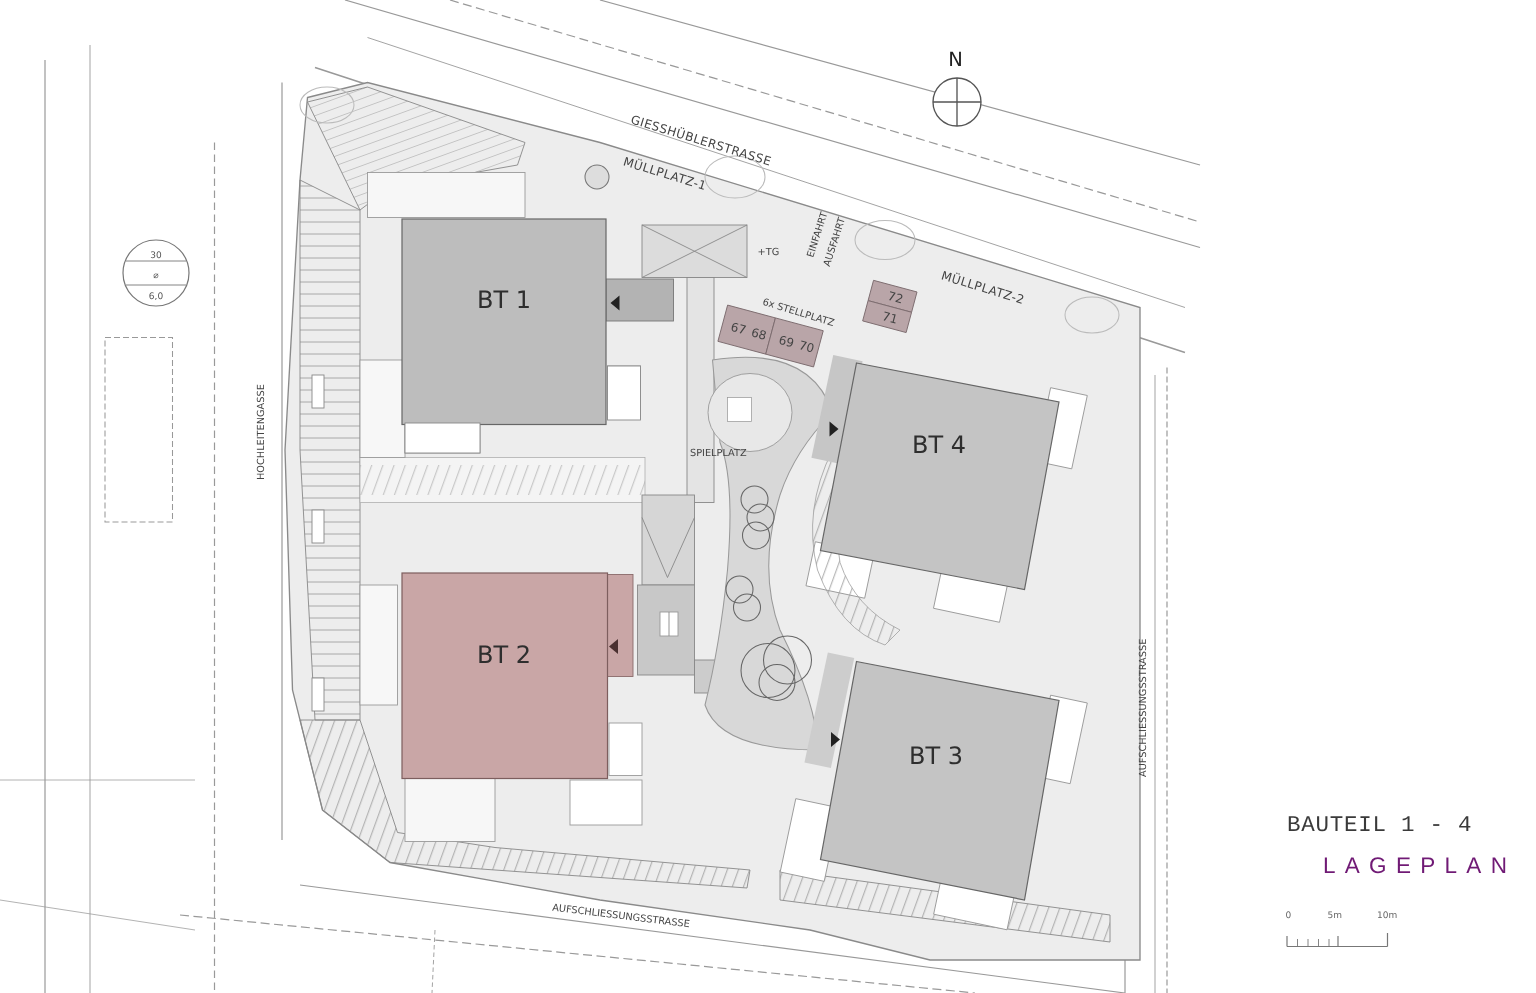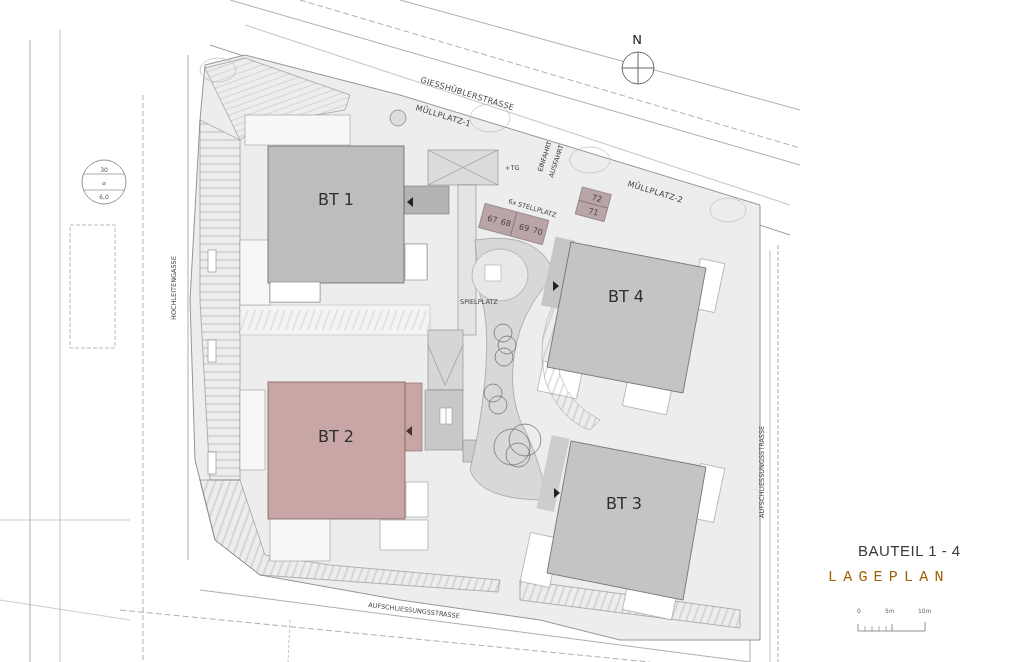--- a/index.html
+++ b/index.html
@@ -2,22 +2,22 @@
 <html><head>
 <meta charset="utf-8">
 <style>
   html, body { margin: 0; padding: 0; background: #ffffff; }
   body { width: 1024px; height: 662px; overflow: hidden; position: relative; font-family: "DejaVu Sans", sans-serif; }
   svg { position: absolute; left: 0; top: 0; }
   .lbl { font-family: "DejaVu Sans", sans-serif; fill: #333; }
   .street { font-size: 8px; fill: #444; letter-spacing: 0.3px; }
   .bt { font-size: 16px; fill: #2e2e2e; }
   .small { font-size: 6.5px; fill: #444; }
-  .title1 { position: absolute; left: 858px; top: 542px; font-size: 15px; color: #3a3a3a; letter-spacing: 0.5px; font-family: Liberation Sans, sans-serif; }
-  .title2 { position: absolute; left: 828px; top: 569px; font-size: 15px; color: #a16207; letter-spacing: 6.2px; font-family: Liberation Mono, monospace; }
+  .title1 { position: absolute; left: 858px; top: 542px; font-size: 15px; color: #3a3a3a; letter-spacing: 0.5px; font-family: Liberation Mono, monospace; }
+  .title2 { position: absolute; left: 882px; top: 569px; font-size: 15px; color: #701a75; letter-spacing: 6.2px; font-family: Liberation Sans, sans-serif; }
   .scale { position: absolute; left: 855px; top: 607px; width: 90px; height: 30px; }
   .scale span { position: absolute; top: 0; font-size: 6px; color: #666; }
 </style>
 </head>
 <body>
 
 <svg width="1024" height="662" viewBox="0 0 1024 662" xmlns="http://www.w3.org/2000/svg">
   <defs>
     <pattern id="hatch" patternUnits="userSpaceOnUse" width="6" height="6" patternTransform="rotate(70)">
       <line x1="0" y1="0" x2="0" y2="6" stroke="#9a9a9a" stroke-width="0.6"></line>

